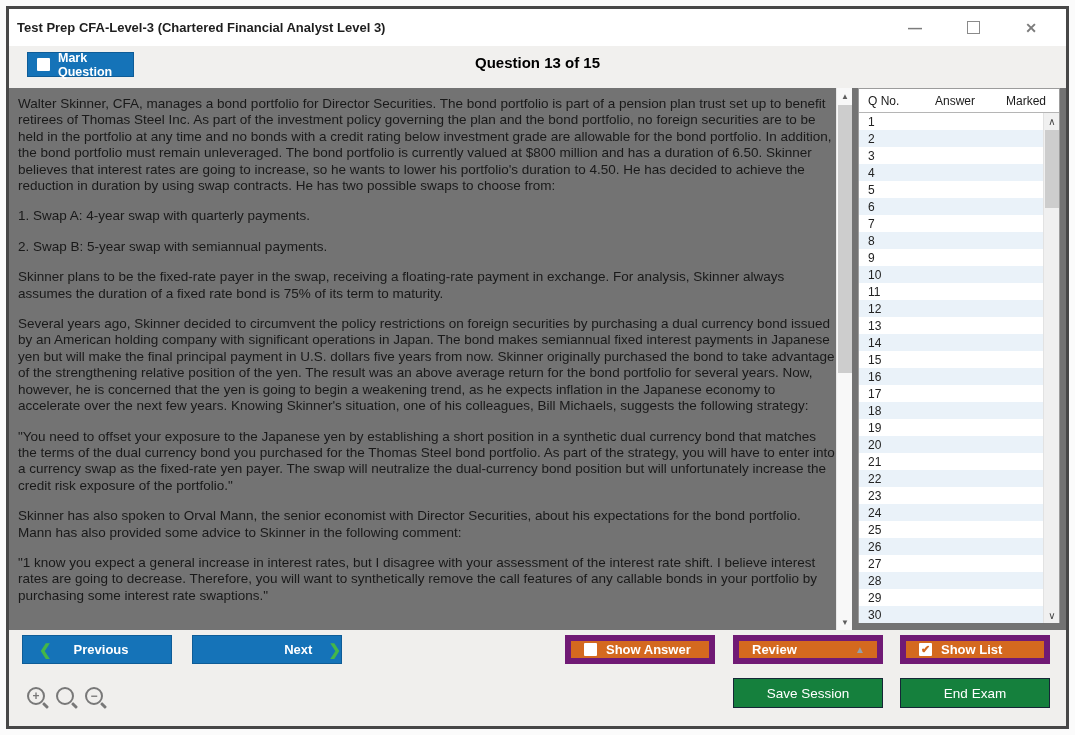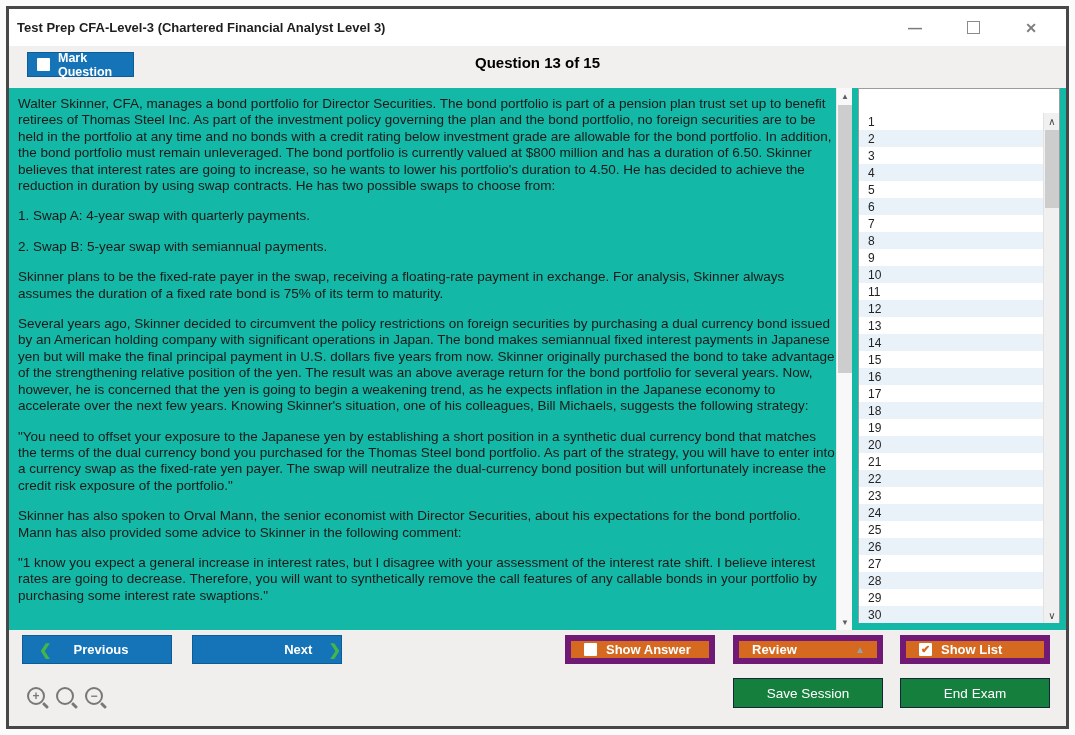--- a/index.html
+++ b/index.html
@@ -37,21 +37,21 @@
     width:13px;height:13px;background:#fff;border-radius:1px;flex:0 0 auto;
     display:inline-flex;align-items:center;justify-content:center;
     font-size:11px;font-weight:bold;color:#d2691e;line-height:1;
   }
   .q-counter{
     position:absolute;left:0;top:0;width:100%;height:33px;
     display:flex;align-items:center;justify-content:center;
     font-size:15px;font-weight:bold;color:#000;
   }
   
-  .main{position:absolute;left:0;top:79px;width:100%;height:542px;background:#14b8a6;}
+  .main{position:absolute;left:0;top:79px;width:100%;height:542px;background:#737373;}
   .passage{
     position:absolute;left:9px;top:8px;width:818px;height:534px;overflow:hidden;
     font-size:13.5px;line-height:16.4px;color:#191919;
   }
   .passage p{margin:0 0 14px 0;}
   
   .vscroll{position:absolute;width:16px;box-sizing:border-box;}
   .vs-arrow{
     position:absolute;left:0;width:16px;height:16px;display:flex;
     align-items:center;justify-content:center;color:#5e5e5e;cursor:pointer;
@@ -162,20 +162,25 @@
         <p>"1 know you expect a general increase in interest rates, but I disagree with your assessment of the interest rate shift. I believe interest rates are going to decrease. Therefore, you will want to synthetically remove the call features of any callable bonds in your portfolio by purchasing some interest rate swaptions."</p>
       </div>
 
     <div class="vscroll text-scroll">
       <span class="vs-arrow" style="top:0;">▲</span>
       <span class="vs-thumb" style="top:17px;height:268px;"></span>
       <span class="vs-arrow" style="bottom:0;">▼</span>
     </div>
 
     <div class="qpanel">
+      <div class="qpanel-header">
+        <span class="h1">Q No.</span>
+        <span class="h2">Answer</span>
+        <span class="h3">Marked</span>
+      </div>
       <div class="qrows">
           <div class="qrow">
             <span class="qnum">1</span>
             <span></span>
             <span></span>
           </div>
           <div class="qrow alt">
             <span class="qnum">2</span>
             <span></span>
             <span></span>

